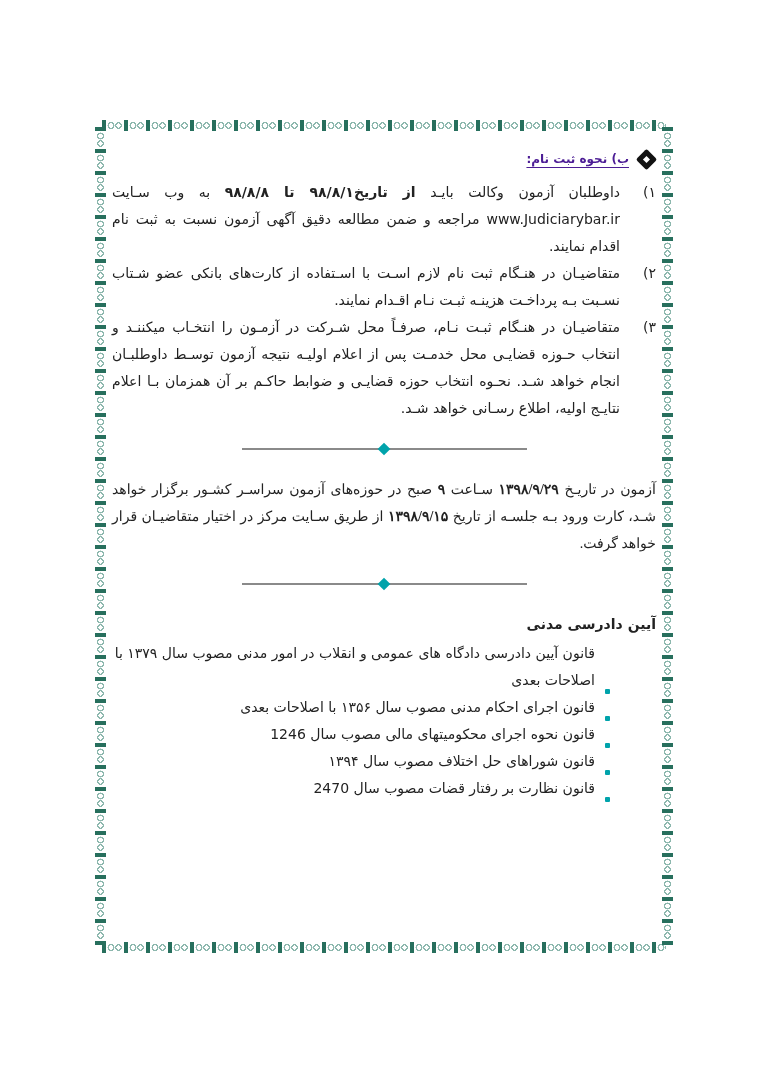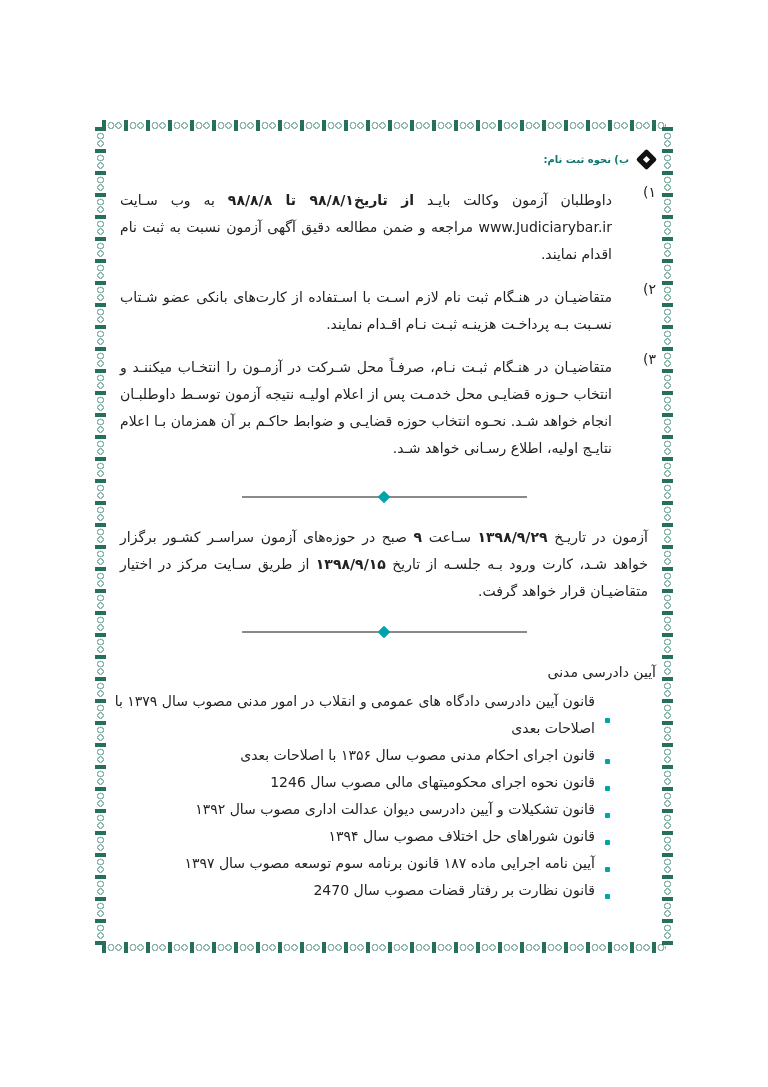--- a/index.html
+++ b/index.html
@@ -22,36 +22,36 @@
       background-size:11px 22px;background-repeat:repeat-y;}
   .b-left{left:0;} .b-right{right:0;}
 
   .content{position:absolute;top:14px;bottom:14px;left:17px;right:17px;
            direction:rtl;text-align:right;font-size:14px;line-height:27px;padding-top:12px;}
 
   .sec-header{display:flex;align-items:center;gap:8px;margin-bottom:6px;}
   .hdr-icon{position:relative;width:19px;height:19px;flex:0 0 auto;}
   .hdr-icon::before{content:"";position:absolute;inset:2px;background:#121212;transform:rotate(45deg);border-radius:2px;}
   .hdr-icon::after{content:"";position:absolute;inset:7px;background:#ffffff;transform:rotate(45deg);}
-  .sec-title{color:#0f766e;font-weight:bold;font-size:10px;
-             text-underline-offset:4px;text-decoration-thickness:1px;}
+  .sec-title{color:#4c1d95;font-weight:bold;font-size:12px;
+             text-decoration:underline;text-underline-offset:4px;text-decoration-thickness:1px;}
 
   .num-item{display:flex;gap:12px;align-items:flex-start;}
   .num{flex:0 0 24px;text-align:right;}
-  .num-item p{margin:8px;text-align:justify;flex:1;}
-  .para{margin:8px;text-align:justify;}
+  .num-item p{margin:0;text-align:justify;flex:1;}
+  .para{margin:0;text-align:justify;font-family:Liberation Serif, serif;}
   .b{font-weight:bold;}
 
   .divider{position:relative;width:285px;height:2px;background:#8a8a8a;margin:26px auto;}
   .divider .dmd{position:absolute;left:50%;top:50%;width:9px;height:9px;background:#00a3ab;
                 transform:translate(-50%,-50%) rotate(45deg);}
 
-  .group-heading{font-weight:normal;margin:24px 0 2px 0;}
+  .group-heading{font-weight:bold;margin:24px 0 2px 0;}
   ul.law-list{list-style:none;margin:0;padding:0 46px 0 0;}
-  ul.law-list li{display:flex;gap:10px;align-items:center;}
+  ul.law-list li{display:flex;gap:10px;align-items:flex-end;}
   .dot{flex:0 0 auto;width:5px;height:5px;background:#00a3ab;border-radius:1px;margin-top:11px;}
   ul.law-list .law-text{flex:1;text-align:right;}
 </style>
 </head>
 <body>
 
 <div class="page">
   <div class="frame">
     <div class="b-top"></div>
     <div class="b-bottom"></div>
@@ -98,29 +98,21 @@
         <li>
             <span class="dot"></span>
             <span class="law-text">قانون اجرای احکام مدنی مصوب سال ۱۳۵۶ با اصلاحات بعدی</span>
           </li>
         <li>
             <span class="dot"></span>
             <span class="law-text">قانون نحوه اجرای محکومیتهای مالی مصوب سال 1246</span>
           </li>
         <li>
             <span class="dot"></span>
-            <span class="law-text">قانون تشکیلات و آیین دادرسی دیوان عدالت اداری مصوب سال ۱۳۹۲</span>
-          </li>
-        <li>
-            <span class="dot"></span>
             <span class="law-text">قانون شوراهای حل اختلاف مصوب سال ۱۳۹۴</span>
-          </li>
-        <li>
-            <span class="dot"></span>
-            <span class="law-text">آیین نامه اجرایی ماده ۱۸۷ قانون برنامه سوم توسعه مصوب سال ۱۳۹۷</span>
           </li>
         <li>
             <span class="dot"></span>
             <span class="law-text">قانون نظارت بر رفتار قضات مصوب سال 2470</span>
           </li>
       </ul>
 
 
     </div>
   </div>

